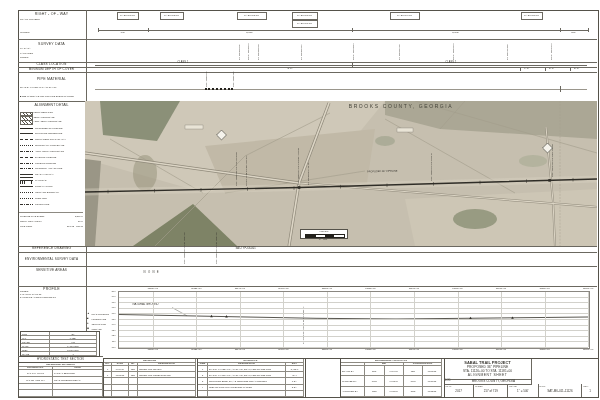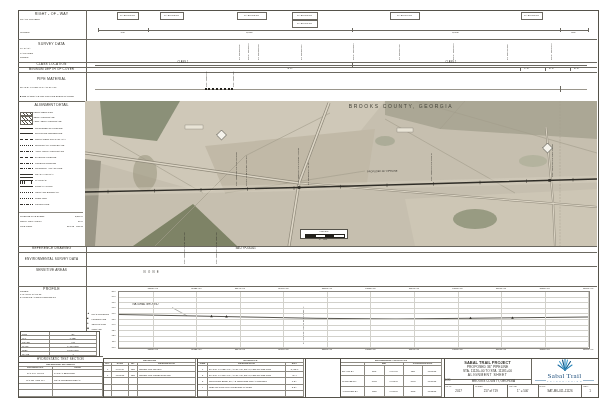--- a/index.html
+++ b/index.html
@@ -350,39 +350,20 @@
     <div class="abs" style="left:0;top:0;width:87px;height:20px;border-right:1px solid #6b6860;border-bottom:1px solid #6b6860;">
       <div class="abs" style="left:0;top:1.5px;width:87px;text-align:center;font-size:4px;font-weight:700;">SABAL TRAIL PROJECT</div>
       <div class="abs" style="left:0;top:6.6px;width:87px;text-align:center;font-size:3.4px;">PROPOSED 36" PIPELINE</div>
       <div class="abs" style="left:0;top:10.7px;width:87px;text-align:center;font-size:3.2px;">STA. 11126+00 TO STA. 11181+00</div>
       <div class="abs" style="left:0;top:14.8px;width:87px;text-align:center;font-size:3.4px;letter-spacing:.5px;">ALIGNMENT SHEET</div>
     </div>
     <div class="abs" style="left:0;top:20px;width:87px;height:5px;border-right:1px solid #6b6860;border-bottom:1px solid #6b6860;">
       <div class="abs" style="left:1px;top:0.8px;font-size:2.6px;">LOC:</div>
       <div class="abs" style="left:12px;top:0.6px;width:75px;text-align:center;font-size:3.1px;">BROOKS COUNTY, GEORGIA</div>
     </div>
-    <div class="abs" style="left:87px;top:0;width:67px;height:25px;border-bottom:1px solid #6b6860;">
-      <svg class="abs" style="left:25.5px;top:0.5px;" width="16" height="13" viewBox="0 0 16 13">
-        <g stroke-linecap="round">
-          <line x1="8" y1="11" x2="1" y2="6" stroke="#1f6ea3" stroke-width="1.1"></line>
-          <line x1="8" y1="11" x2="2.5" y2="2.5" stroke="#4aa3cf" stroke-width="1.1"></line>
-          <line x1="8" y1="11" x2="5.5" y2="1" stroke="#155a86" stroke-width="1.1"></line>
-          <line x1="8" y1="11" x2="8" y2="0.5" stroke="#2c89bd" stroke-width="1.1"></line>
-          <line x1="8" y1="11" x2="10.5" y2="1" stroke="#4aa3cf" stroke-width="1.1"></line>
-          <line x1="8" y1="11" x2="13.5" y2="2.5" stroke="#155a86" stroke-width="1.1"></line>
-          <line x1="8" y1="11" x2="15" y2="6" stroke="#2c89bd" stroke-width="1.1"></line>
-        </g>
-      </svg>
-      <div class="abs" id="brand-word" style="left:0;top:13px;width:67px;text-align:center;">Sabal Trail</div>
-      <div class="abs" id="brand-sub" style="left:4px;top:21.3px;width:59px;">
-        <span class="rule"></span>
-        <span>T R A N S M I S S I O N</span>
-        <span class="rule"></span>
-      </div>
-    </div>
     <div class="abs" id="footer-row" style="left:0;top:25px;width:154px;height:13.5px;display:flex;">
         <div style="position: relative; width: 30px; height: 13.5px; border-right: 1px solid rgb(107, 104, 96); overflow: hidden;">
           <div style="position: absolute; left: 1px; top: 1px; font-size: 2.2px; color: rgb(85, 83, 75);">YEAR:</div>
           <div style="position: absolute; left: 0px; top: 5.5px; width: 100%; text-align: center; font-size: 3px; white-space: nowrap;">2017</div>
         </div>
         <div style="position: relative; width: 34px; height: 13.5px; border-right: 1px solid rgb(107, 104, 96); overflow: hidden;">
           <div style="position: absolute; left: 1px; top: 1px; font-size: 2.2px; color: rgb(85, 83, 75);">SHEET:</div>
           <div style="position: absolute; left: 0px; top: 5.5px; width: 100%; text-align: center; font-size: 3px; white-space: nowrap;">217 of 719</div>
         </div>
         <div style="position: relative; width: 30px; height: 13.5px; border-right: 1px solid rgb(107, 104, 96); overflow: hidden;">

